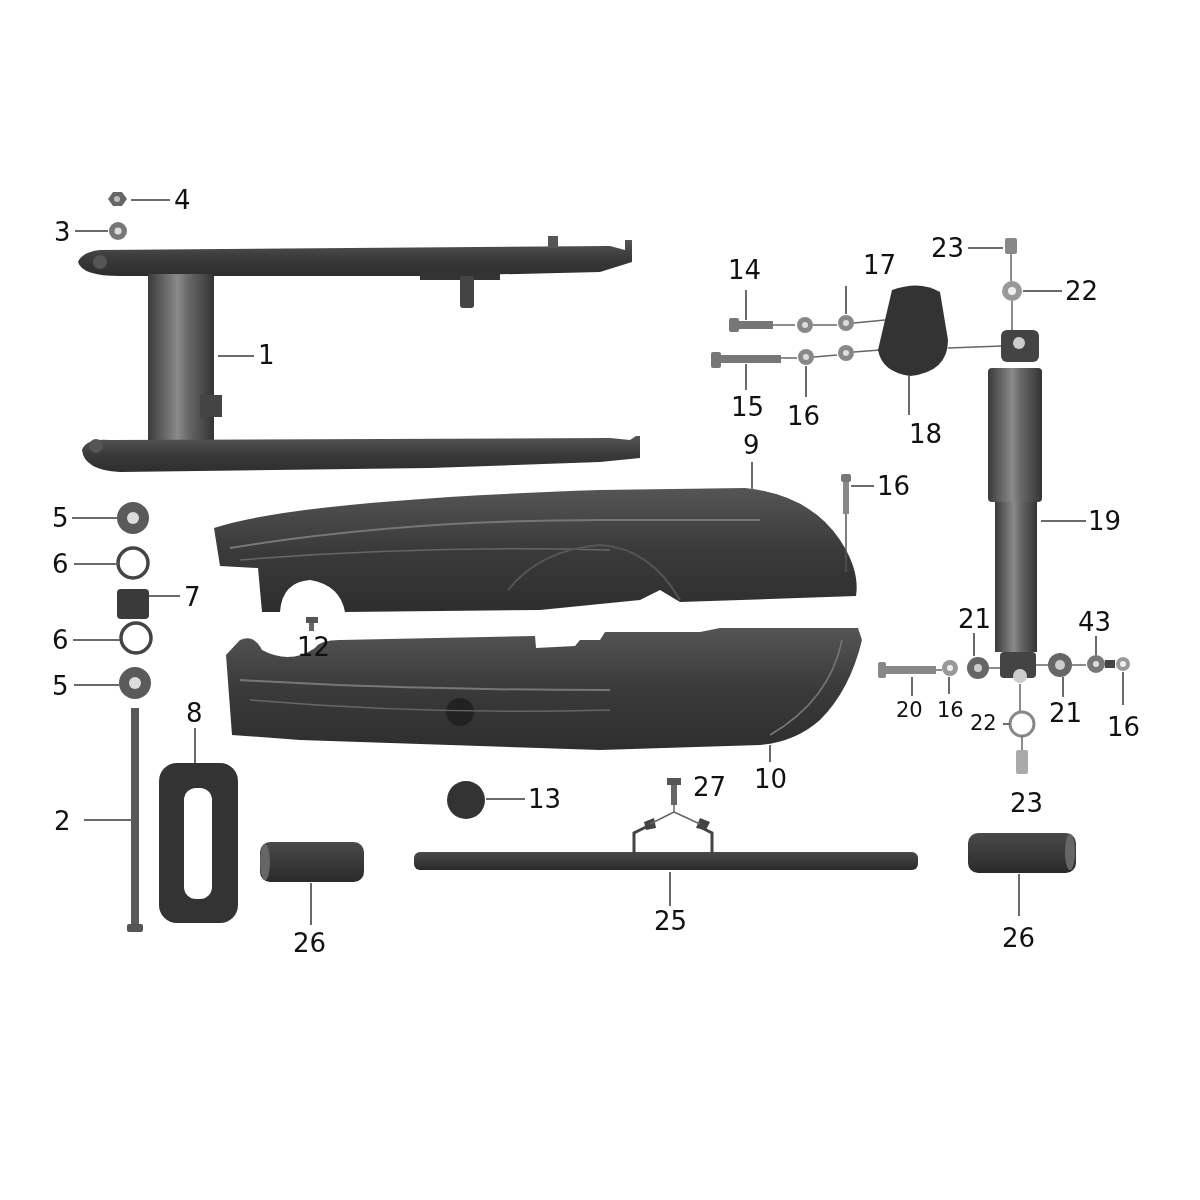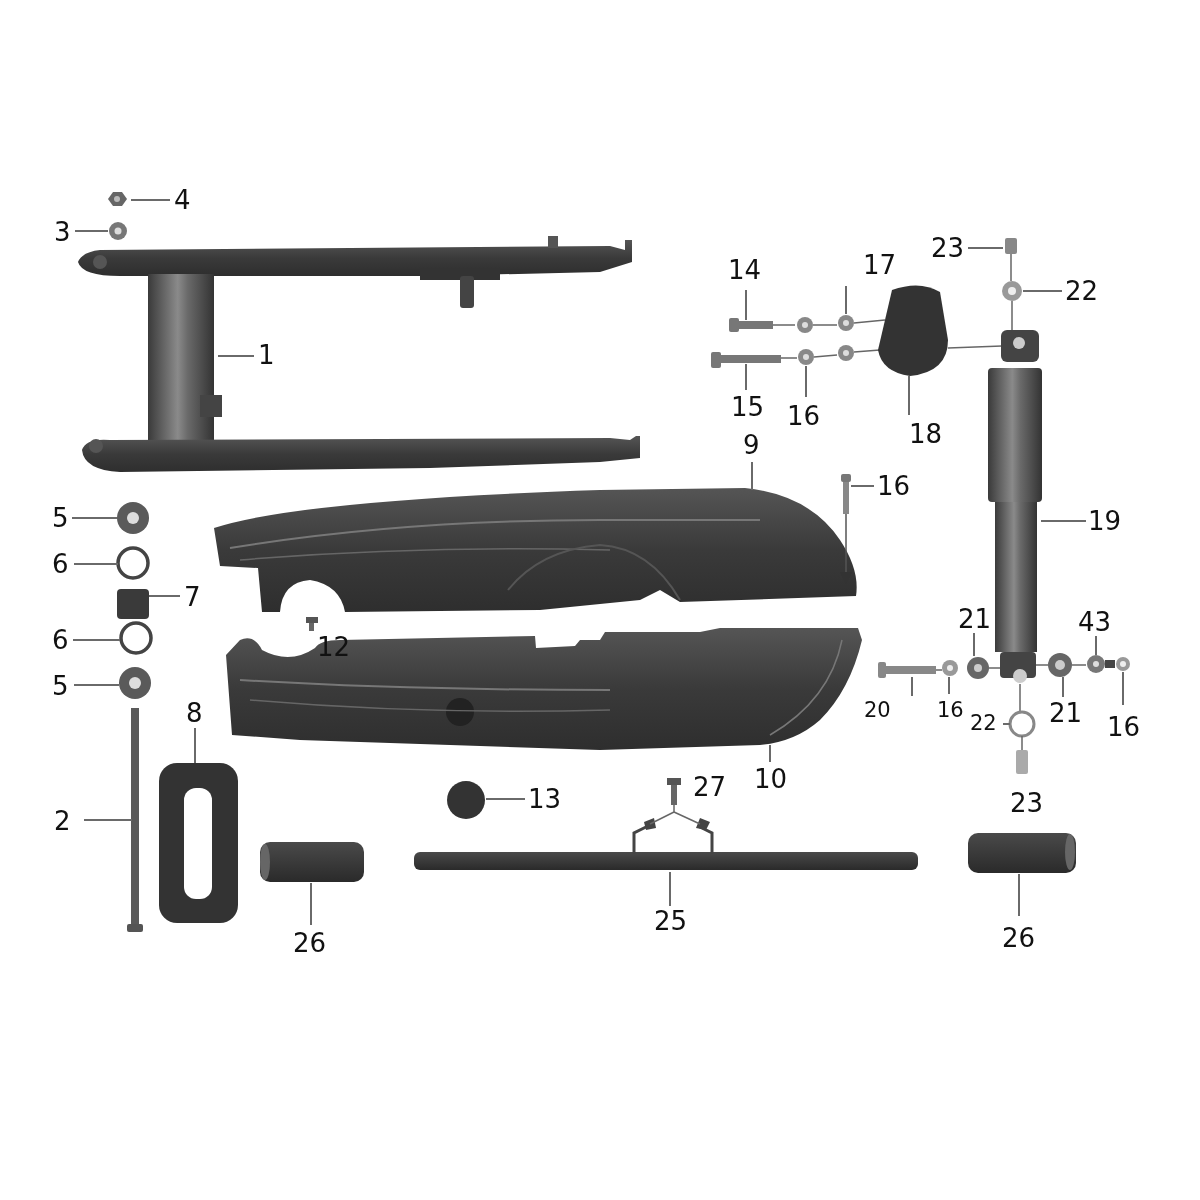--- a/index.html
+++ b/index.html
@@ -232,29 +232,29 @@
 <span class="lbl" style="left:174px;top:187px;">4</span>
 <span class="lbl" style="left:52px;top:505px;">5</span>
 <span class="lbl" style="left:52px;top:551px;">6</span>
 <span class="lbl" style="left:184px;top:584px;">7</span>
 <span class="lbl" style="left:52px;top:627px;">6</span>
 <span class="lbl" style="left:52px;top:673px;">5</span>
 <span class="lbl" style="left:186px;top:700px;">8</span>
 <span class="lbl" style="left:743px;top:432px;">9</span>
 <span class="lbl" style="left:754px;top:766px;">10</span>
 <span class="lbl" style="left:877px;top:473px;">16</span>
-<span class="lbl" style="left:297px;top:634px;margin-left:20px;">12</span>
+<span class="lbl" style="left:297px;top:634px;">12</span>
 <span class="lbl" style="left:528px;top:786px;">13</span>
 <span class="lbl" style="left:728px;top:257px;text-align:right;">14</span>
 <span class="lbl" style="left:731px;top:394px;">15</span>
 <span class="lbl" style="left:787px;top:403px;">16</span>
 <span class="lbl" style="left:863px;top:252px;">17</span>
 <span class="lbl" style="left:891px;top:421px;margin-left:18px;">18</span>
 <span class="lbl" style="left:1088px;top:508px;">19</span>
-<span class="lbl sm" style="left:864px;top:700px;">20</span>
+<span class="lbl sm" style="left:896px;top:700px;">20</span>
 <span class="lbl sm" style="left:937px;top:700px;">16</span>
 <span class="lbl" style="left:958px;top:606px;">21</span>
 <span class="lbl" style="left:1049px;top:700px;">21</span>
 <span class="lbl" style="left:1078px;top:609px;">43</span>
 <span class="lbl" style="left:1107px;top:714px;">16</span>
 <span class="lbl" style="left:1065px;top:278px;">22</span>
 <span class="lbl" style="left:931px;top:235px;">23</span>
 <span class="lbl sm" style="left:970px;top:713px;">22</span>
 <span class="lbl" style="left:1010px;top:790px;">23</span>
 <span class="lbl" style="left:654px;top:908px;">25</span>

